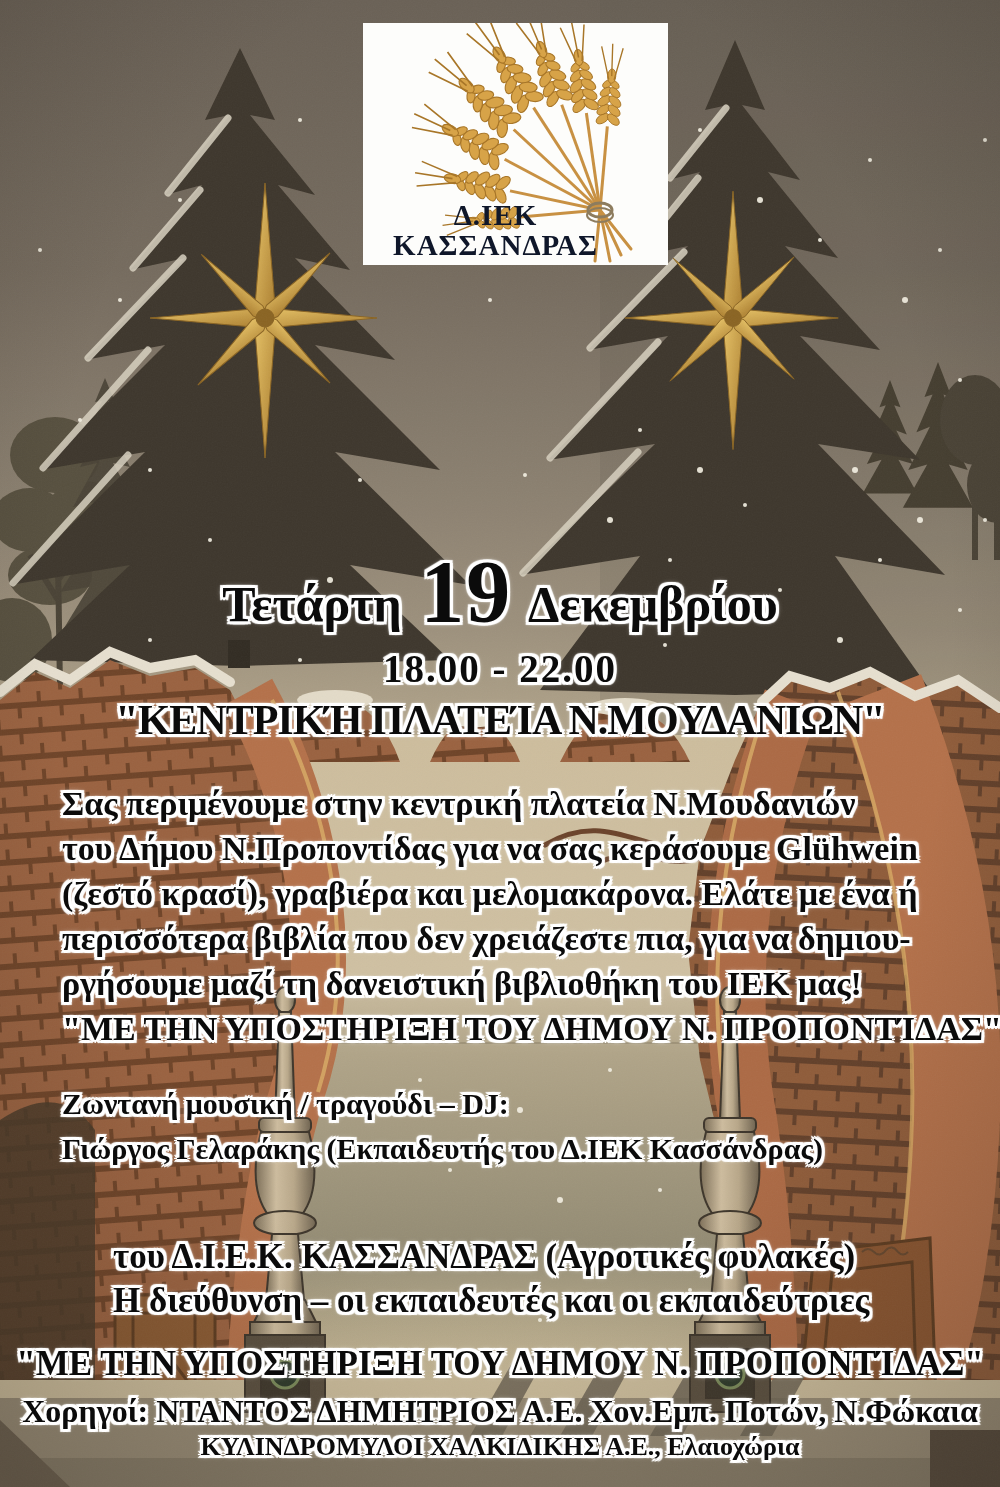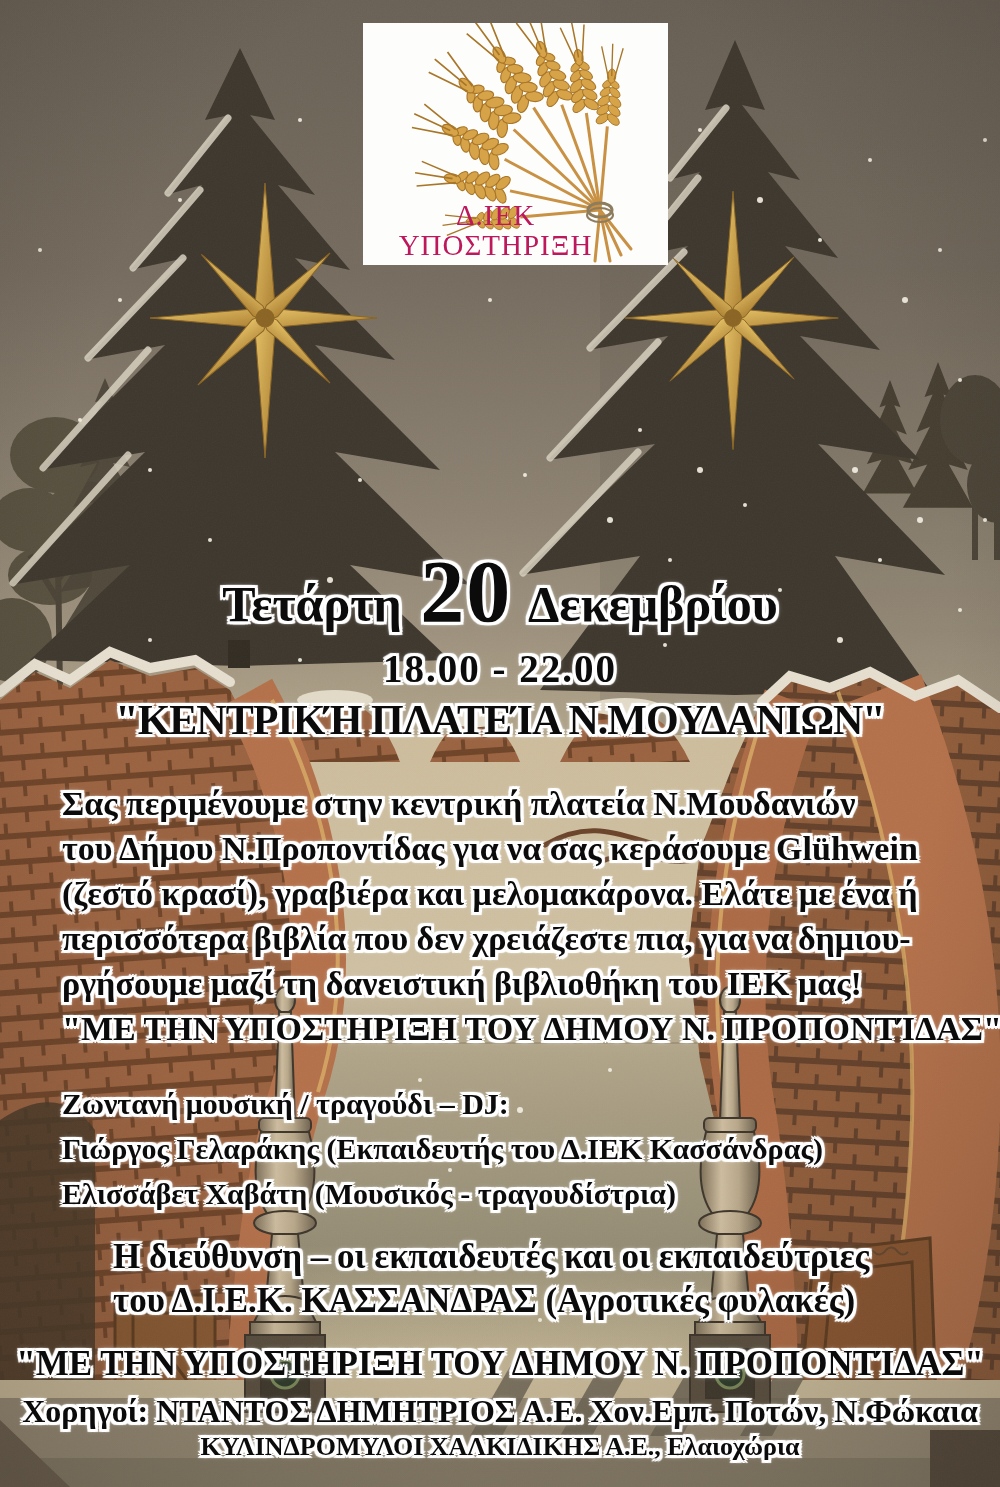--- a/index.html
+++ b/index.html
@@ -28,21 +28,21 @@
   .footer-support{top:1342px;font-size:35px;line-height:44px;}
   .sponsor-1{top:1392px;font-size:32px;line-height:38px;}
   .sponsor-2{top:1428px;font-size:26px;line-height:38px;}
   .logo{
     position:absolute;left:363px;top:23px;width:305px;height:242px;
     background:#fdfdfb;
   }
   .logo-art{position:absolute;left:0;top:0;}
   .logo-text{
     position:absolute;left:0;bottom:5px;width:265px;text-align:center;
-    font-weight:normal;color:#be185d;font-size:29px;line-height:30px;letter-spacing:1px;
+    font-weight:bold;color:#0f172a;font-size:29px;line-height:30px;letter-spacing:1px;
   }
 </style>
 </head>
 <body>
 
 <svg class="bg-svg" viewBox="0 0 1000 1487" aria-hidden="true">
   <defs>
     <linearGradient id="sky" x1="0" y1="0" x2="0" y2="1">
       <stop offset="0" stop-color="#6a6156"></stop>
       <stop offset="0.18" stop-color="#756b5e"></stop>
@@ -372,47 +372,46 @@
           <line x1="237" y1="187" x2="247" y2="238"></line>
         <line x1="237" y1="187" x2="268" y2="226"></line>
           <line x1="237" y1="187" x2="232" y2="238"></line>
       </g>
       <ellipse cx="237" cy="187" rx="12" ry="7" fill="none" stroke="#8d7c5e" stroke-width="3"></ellipse>
       <ellipse cx="237" cy="192" rx="13" ry="7" fill="none" stroke="#8d7c5e" stroke-width="2"></ellipse>
     </g>
   </svg>
   <div class="logo-text">
     <div>Δ.ΙΕΚ</div>
-    <div>ΥΠΟΣΤΗΡΙΞΗ</div>
+    <div>ΚΑΣΣΑΝΔΡΑΣ</div>
   </div>
 </div>
 
 <div class="txt center heading-line">
   <span>Τετάρτη</span>
-  <span class="date-big">20</span>
+  <span class="date-big">19</span>
   <span>Δεκεμβρίου</span>
 </div>
 <div class="txt center time-line">18.00 - 22.00</div>
 <div class="txt center venue-line">"ΚΕΝΤΡΙΚΉ ΠΛΑΤΕΊΑ Ν.ΜΟΥΔΑΝΙΩΝ"</div>
 
 <div class="txt body-block">
   <div>Σας περιμένουμε στην κεντρική πλατεία Ν.Μουδανιών</div>
   <div>του Δήμου Ν.Προποντίδας για να σας κεράσουμε Glühwein</div>
   <div>(ζεστό κρασί), γραβιέρα και μελομακάρονα. Ελάτε με ένα ή</div>
   <div>περισσότερα βιβλία που δεν χρειάζεστε πια, για να δημιου-</div>
   <div>ργήσουμε μαζί τη δανειστική βιβλιοθήκη του ΙΕΚ μας!</div>
   <div>"ΜΕ ΤΗΝ ΥΠΟΣΤΗΡΙΞΗ ΤΟΥ ΔΗΜΟΥ Ν. ΠΡΟΠΟΝΤΊΔΑΣ"</div>
 </div>
 
 <div class="txt music-block">
   <div>Ζωντανή μουσική / τραγούδι  – DJ:</div>
   <div>Γιώργος Γελαράκης (Εκπαιδευτής του Δ.ΙΕΚ Κασσάνδρας)</div>
-  <div>Ελισσάβετ Χαβάτη (Μουσικός - τραγουδίστρια)</div>
 </div>
 
 <div class="txt dir-block">
+  <div>του Δ.Ι.Ε.Κ. ΚΑΣΣΑΝΔΡΑΣ (Αγροτικές φυλακές)</div>
   <div>Η διεύθυνση – οι εκπαιδευτές και οι εκπαιδεύτριες</div>
-  <div>του Δ.Ι.Ε.Κ. ΚΑΣΣΑΝΔΡΑΣ (Αγροτικές φυλακές)</div>
 </div>
 
 <div class="txt center footer-support">"ΜΕ ΤΗΝ ΥΠΟΣΤΗΡΙΞΗ ΤΟΥ ΔΗΜΟΥ Ν. ΠΡΟΠΟΝΤΊΔΑΣ"</div>
 <div class="txt center sponsor-1">Χορηγοί: ΝΤΑΝΤΟΣ ΔΗΜΗΤΡΙΟΣ Α.Ε. Χον.Εμπ. Ποτών, Ν.Φώκαια</div>
 <div class="txt center sponsor-2">ΚΥΛΙΝΔΡΟΜΥΛΟΙ ΧΑΛΚΙΔΙΚΗΣ Α.Ε., Ελαιοχώρια</div>
 
 </body></html>

